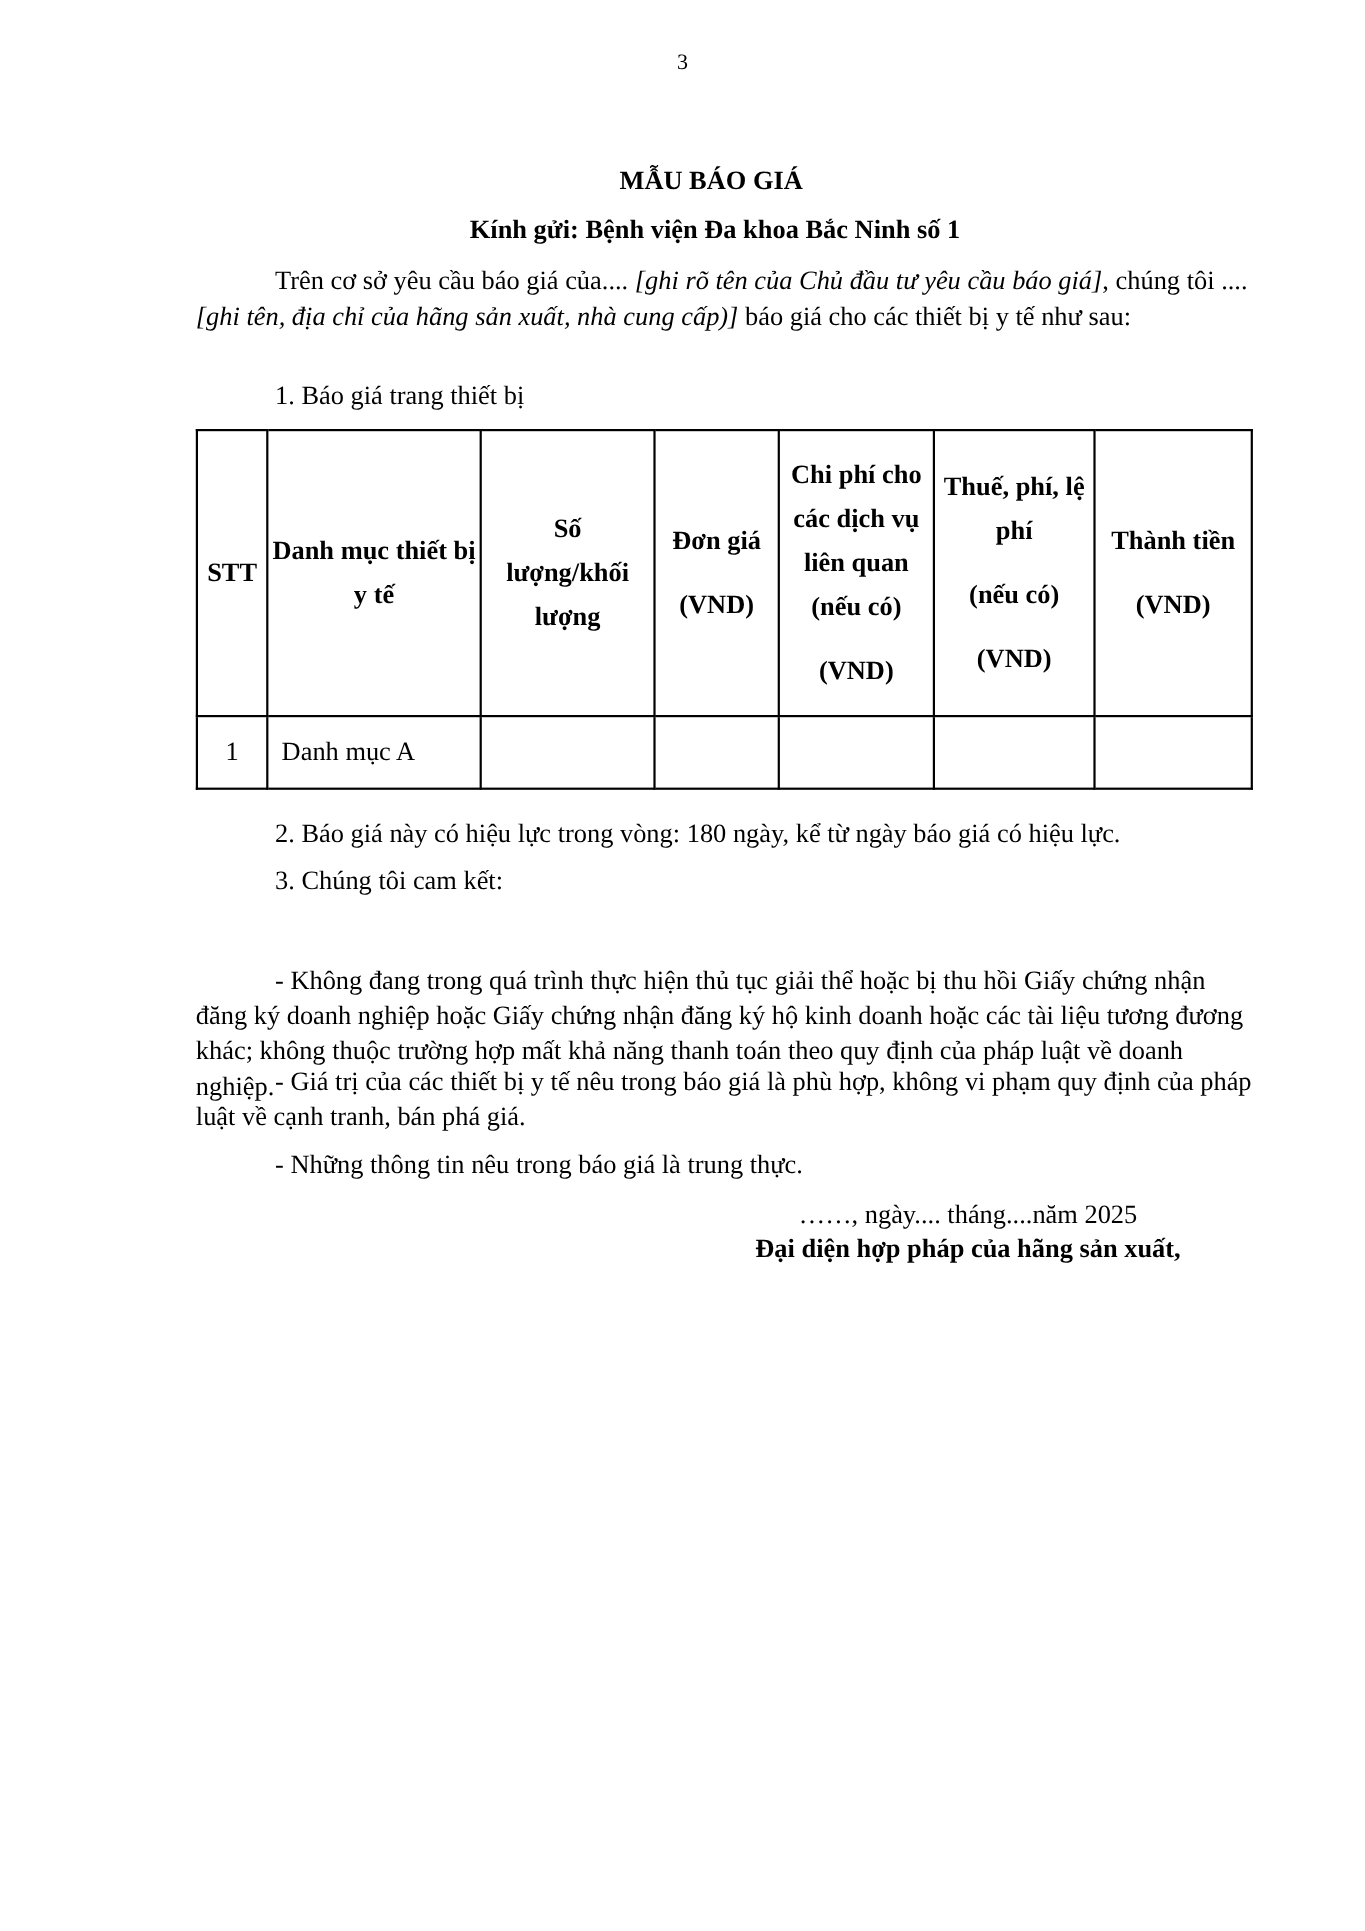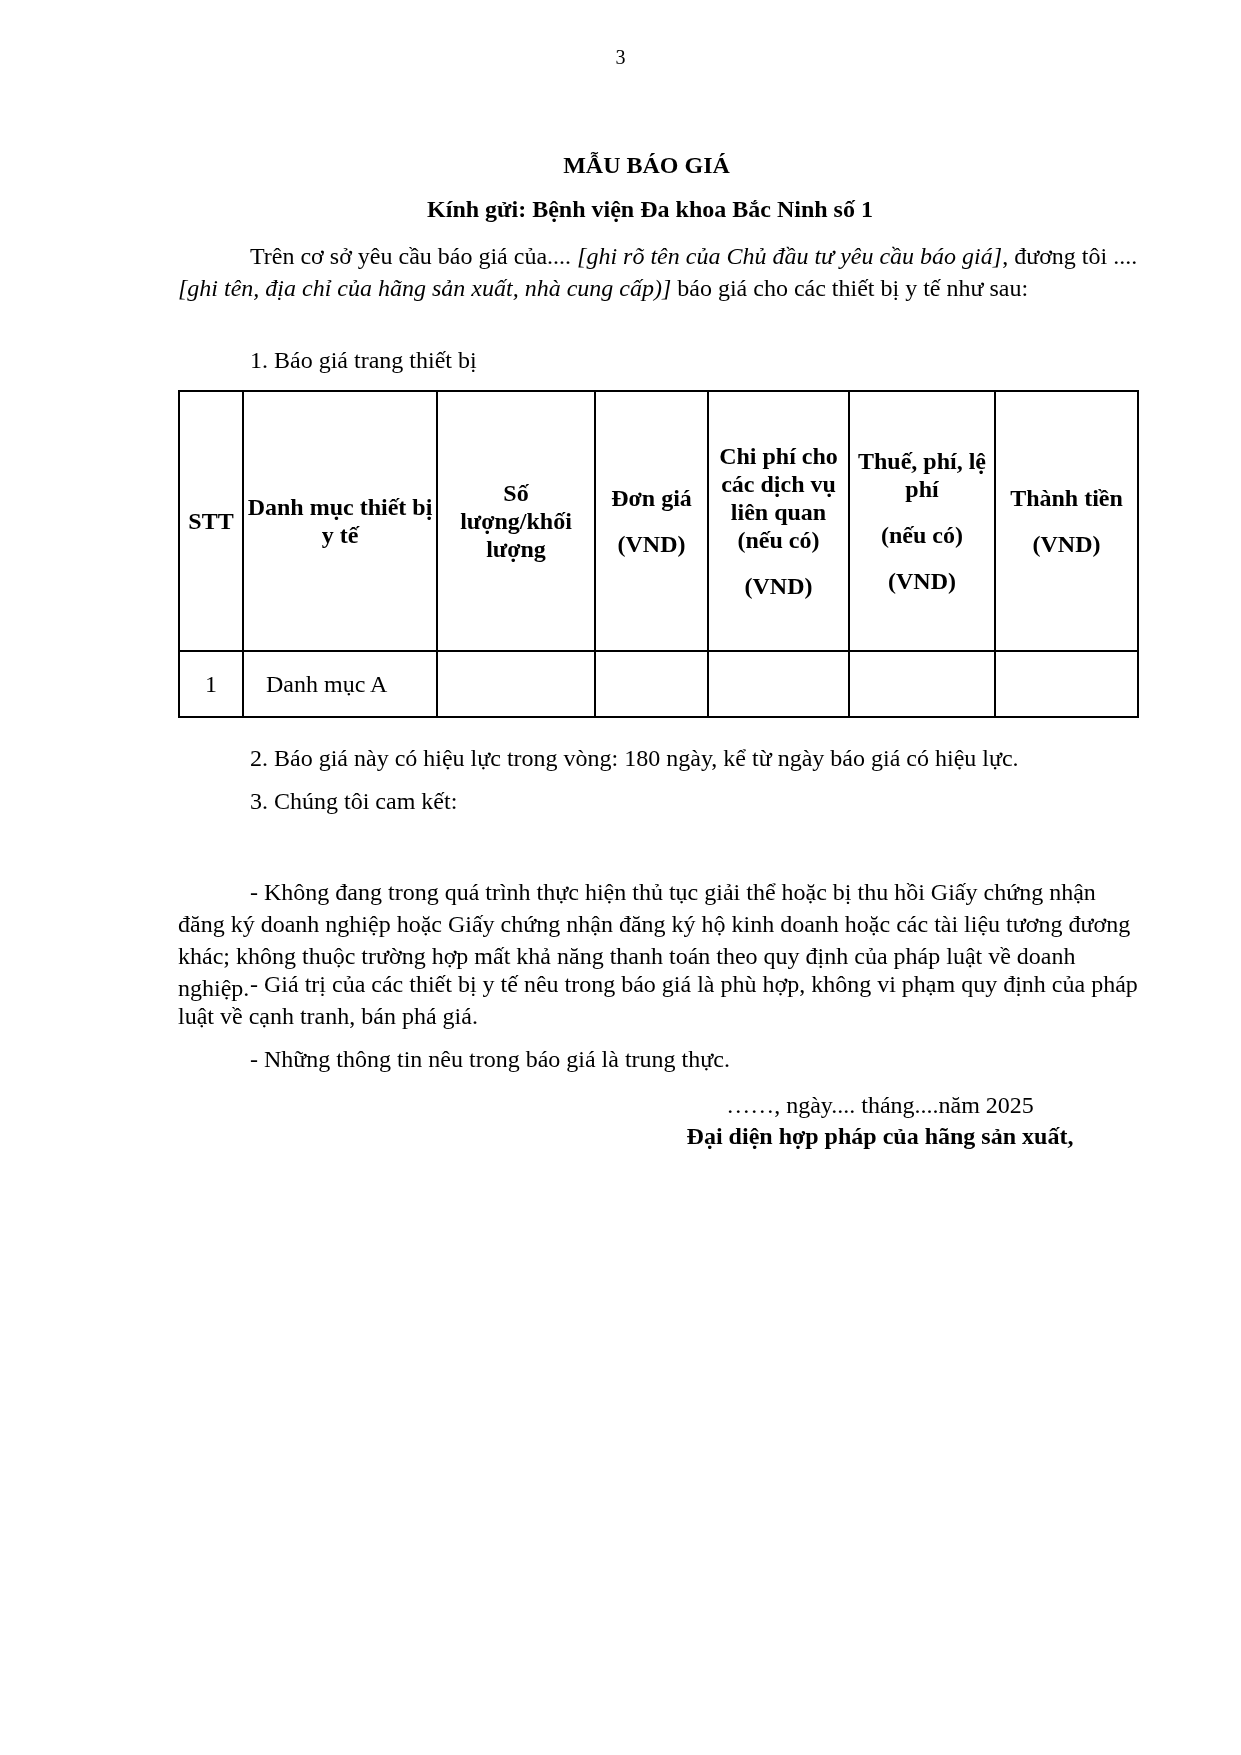--- a/index.html
+++ b/index.html
@@ -11,38 +11,38 @@
   .title { position: absolute; top: 152px; left: 0; width: 1293px; text-align: center; font-size: 24px; font-weight: bold; }
   .recipient { position: absolute; top: 196px; left: 0; width: 1300px; text-align: center; font-size: 24px; font-weight: bold; }
   .body-text { position: absolute; left: 178px; width: 960px; font-size: 24px; line-height: 32px; }
   .intro { top: 240px; text-indent: 72px; }
   .section { left: 250px; width: 900px; }
   table.quote {
     position: absolute; top: 390px; left: 178px; width: 959px;
     border-collapse: collapse; table-layout: fixed; font-size: 24px;
   }
   table.quote th, table.quote td { border: 2px solid #000; text-align: center; vertical-align: middle; padding: 0 2px; }
-  table.quote th { font-weight: bold; line-height: 28px; height: 258px; margin-top: 48px; }
+  table.quote th { font-weight: bold; line-height: 40px; height: 258px; margin-top: 48px; }
   table.quote td { height: 64px; font-weight: normal; }
-  table.quote td.left { text-align: left; padding-left: 22px; margin-top: 32px; }
+  table.quote td.left { text-align: left; padding-left: 12px; margin-top: 32px; }
   .gap { display: block; height: 18px; }
   .sig { position: absolute; left: 640px; width: 480px; text-align: center; font-size: 24px; line-height: 31px; }
   .sig .bold { font-weight: bold; }
   .sig .italic { font-style: italic; }
   .italic { font-style: italic; }
 </style>
 </head>
 <body>
 
 <div class="page-number">3</div>
 
 <div class="title">MẪU BÁO GIÁ</div>
 <div class="recipient">Kính gửi: Bệnh viện Đa khoa Bắc Ninh số 1</div>
 
-<div class="body-text intro"><span>Trên cơ sở yêu cầu báo giá của.... </span><span class="italic">[ghi rõ tên của Chủ đầu tư yêu cầu báo giá]</span><span>, đương tôi .... </span><span class="italic">[ghi tên, địa chỉ của hãng sản xuất, nhà cung cấp)]</span><span> báo giá cho các thiết bị y tế như sau:</span></div>
+<div class="body-text intro"><span>Trên cơ sở yêu cầu báo giá của.... </span><span class="italic">[ghi rõ tên của Chủ đầu tư yêu cầu báo giá]</span><span>, chúng tôi .... </span><span class="italic">[ghi tên, địa chỉ của hãng sản xuất, nhà cung cấp)]</span><span> báo giá cho các thiết bị y tế như sau:</span></div>
 
 <div class="body-text section" style="top:344px;">1. Báo giá trang thiết bị</div>
 
 <table class="quote">
   <colgroup>
     <col style="width:64px">
       <col style="width:194px">
       <col style="width:158px">
       <col style="width:113px">
       <col style="width:141px">

